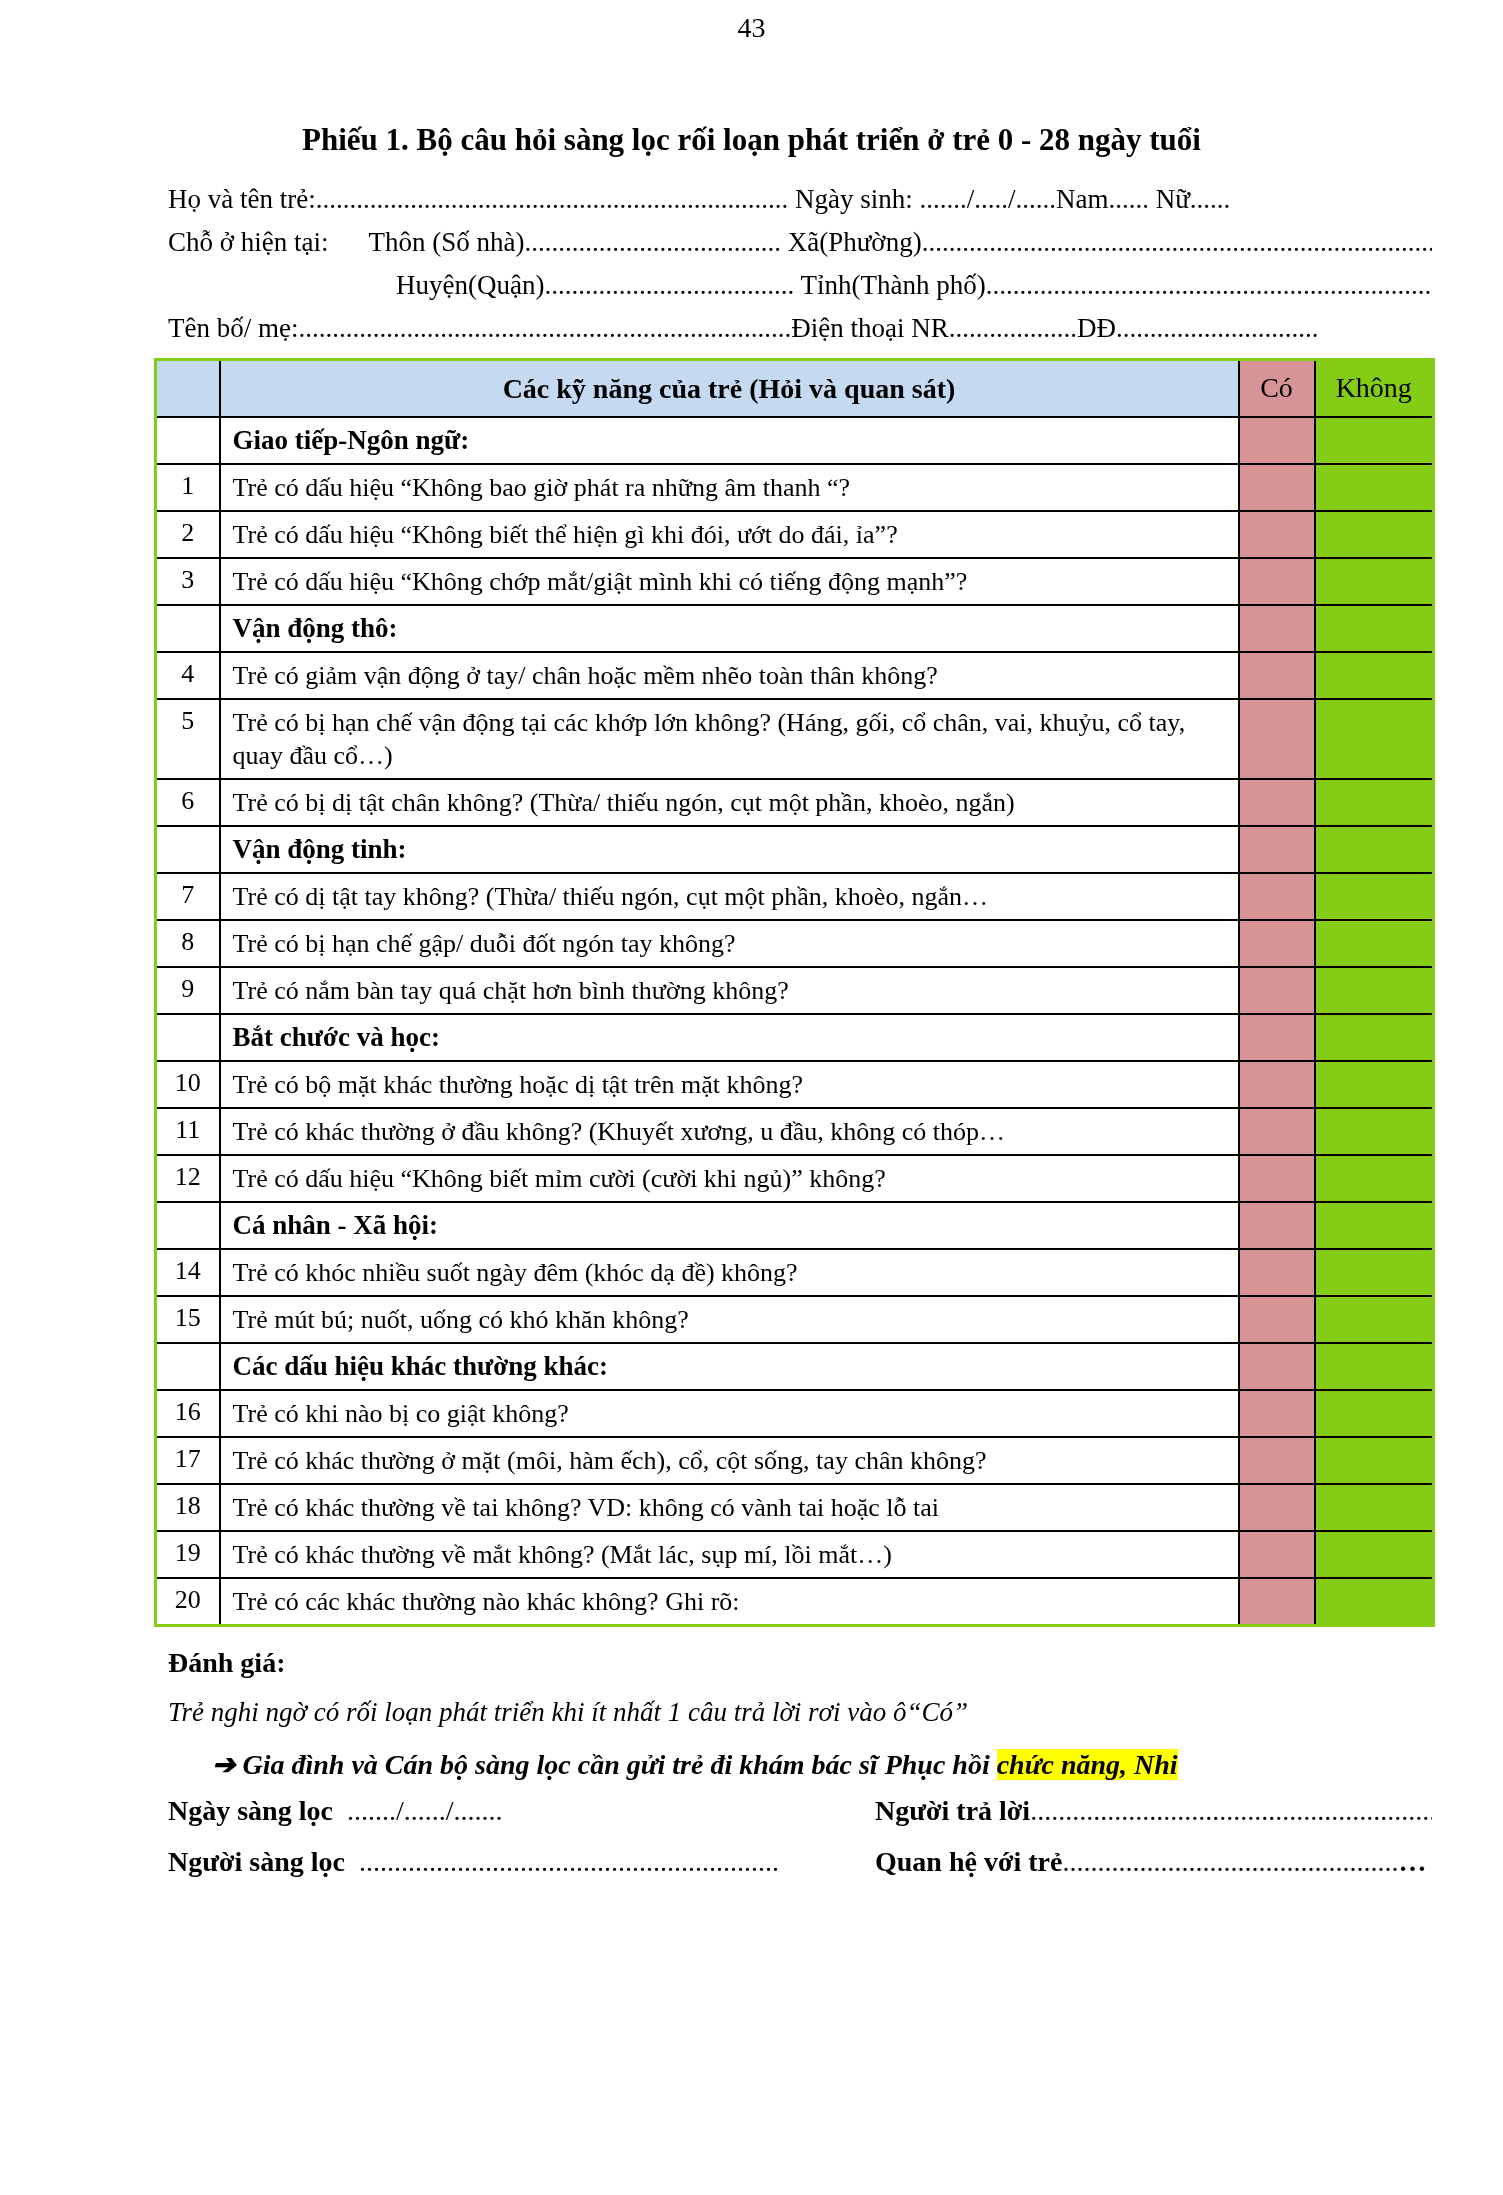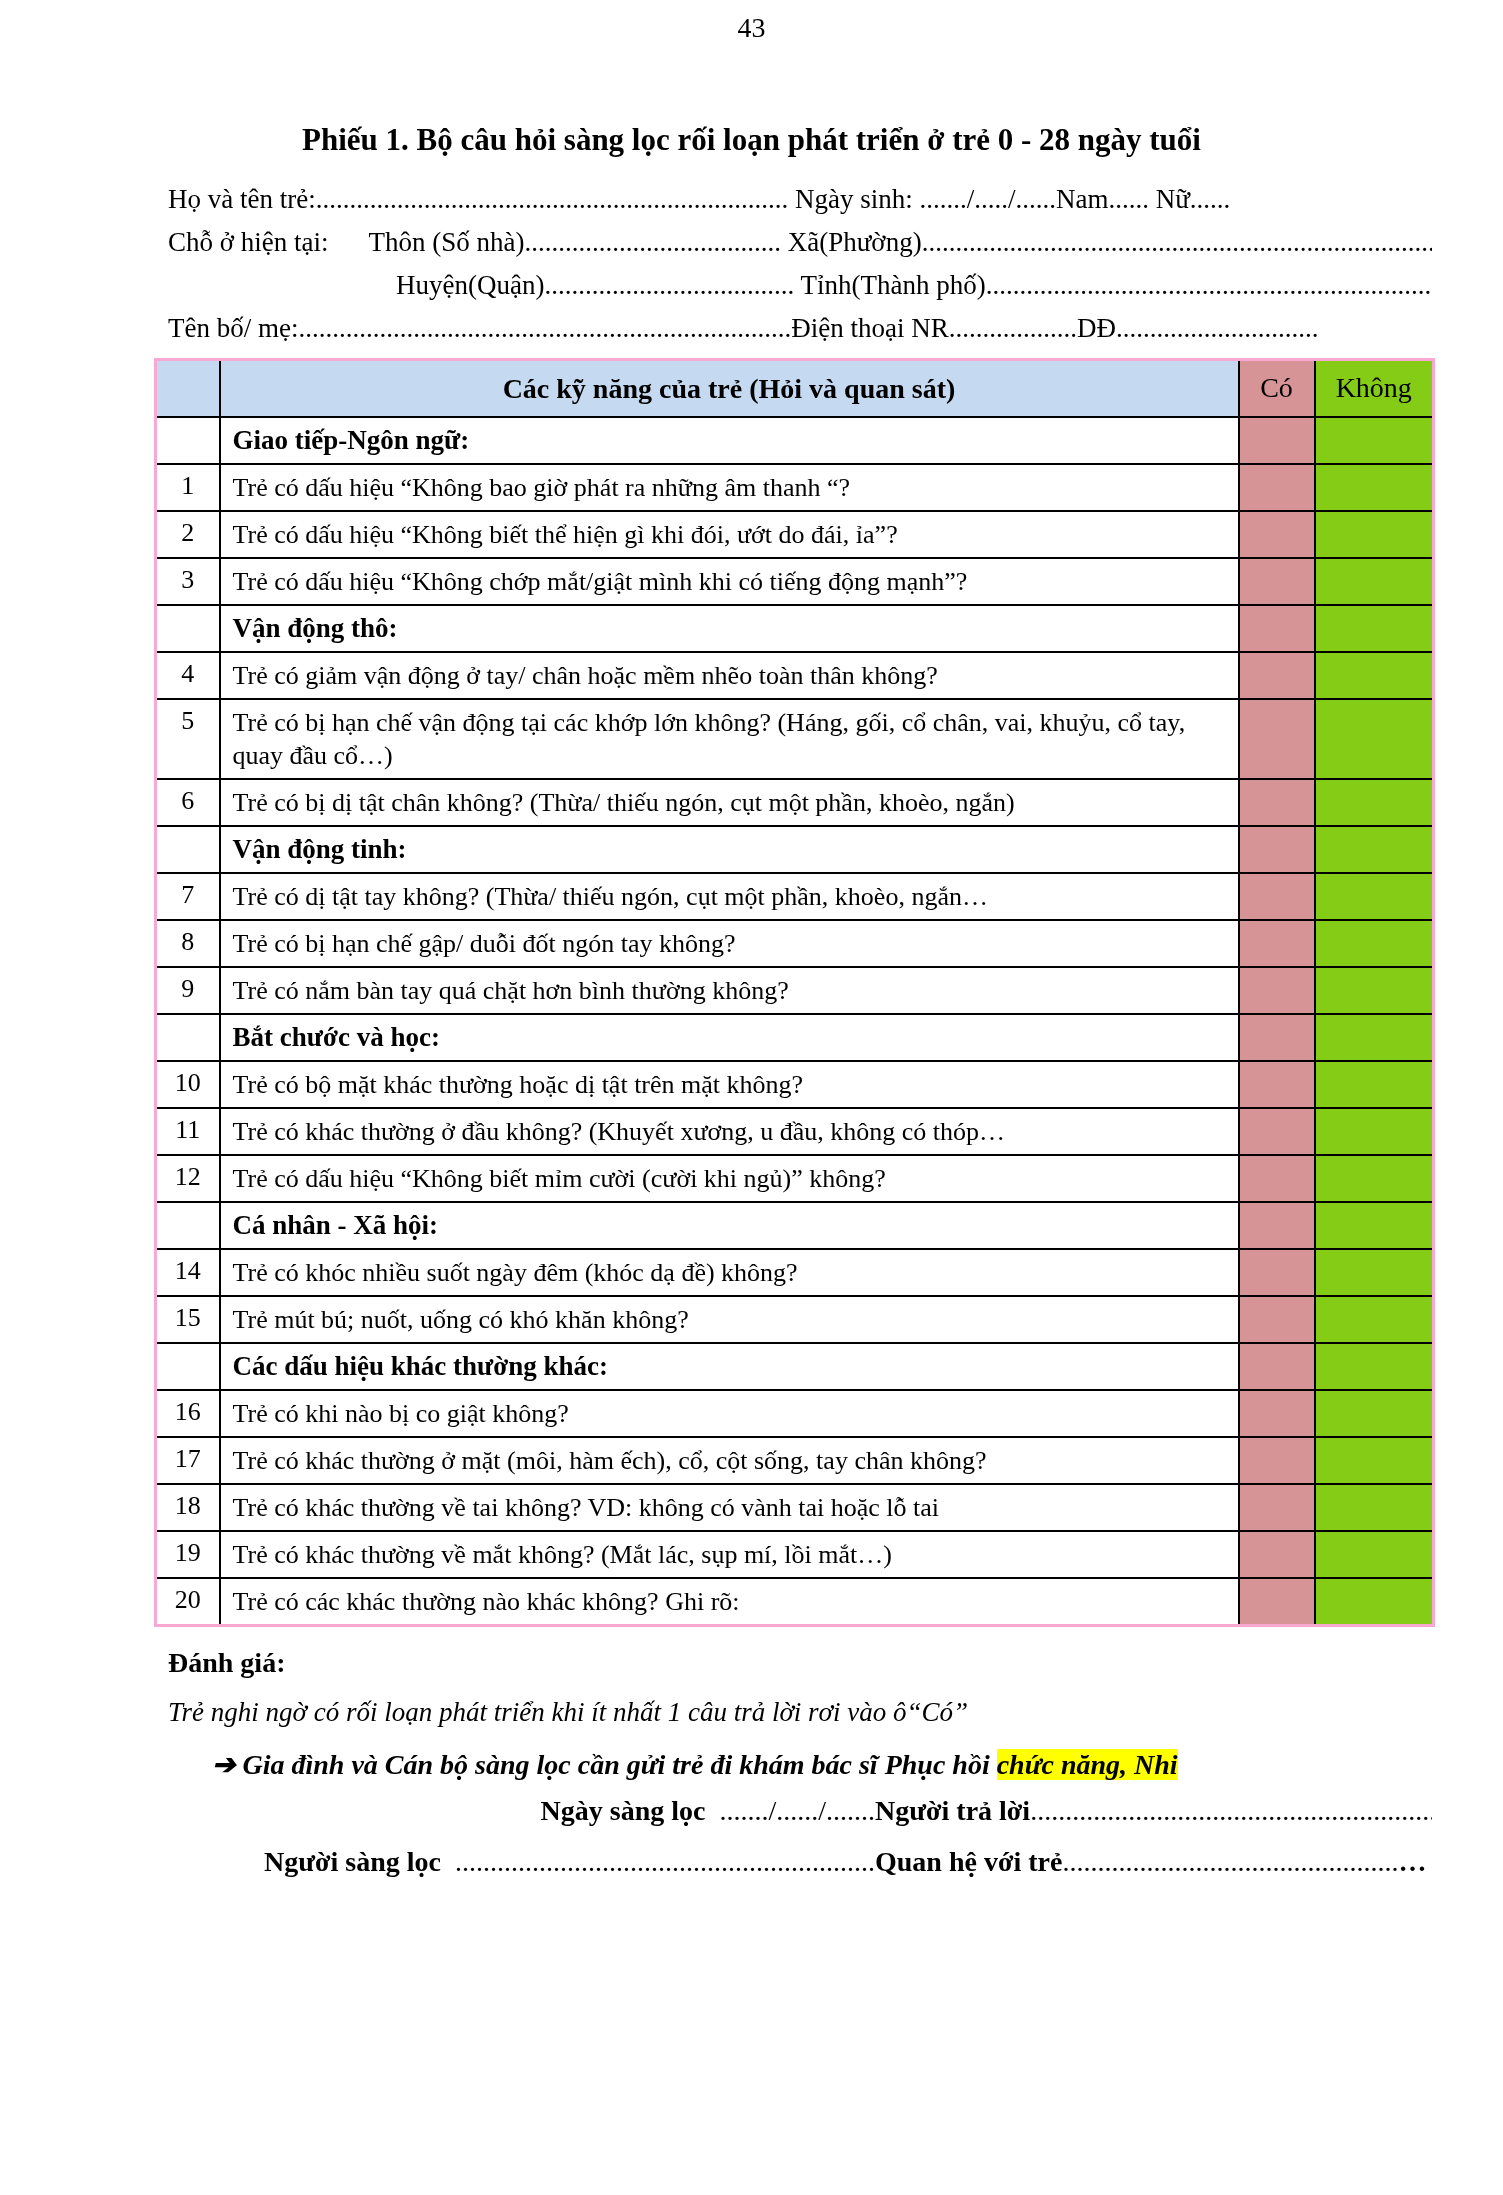--- a/index.html
+++ b/index.html
@@ -10,21 +10,21 @@
   }
   .pageno{padding-top:12px;text-align:center;font-size:28px;}
   .title{margin-top:78px;text-align:center;font-size:31px;font-weight:bold;}
   .info{margin:20px 0 0 168px;width:1264px;font-size:27px;line-height:43px;}
   .info .iline{white-space:pre;overflow:hidden;width:1264px;}
   .info .indent{padding-left:228px;width:1036px;}
 
   table.qtable{
     border-collapse:collapse;table-layout:fixed;
     margin:8px 0 6px 154px;width:1278px;
-    border:3px solid #f9a8d4;
+    border:3px solid #84cc16;
   }
   .qtable td{border:2px solid #000;font-size:26px;vertical-align:top;padding:6px 12px;overflow:hidden;}
   .qtable col.c-num{width:64px;}
   .qtable col.c-q{width:1019px;}
   .qtable col.c-yes{width:76px;}
   .qtable col.c-no{width:119px;}
   .qtable tr{height:36px;}
   .qtable tr.thead{height:57px;}
   .qtable td.num{text-align:center;padding:6px 2px;}
   .qtable td.yes{background:#d69496;}
@@ -34,21 +34,21 @@
   .qtable td.head-yn{font-size:28px;text-align:center;vertical-align:middle;padding:6px 14px;}
   .qtable tr.section td.q{font-weight:bold;font-size:27px;}
   .qtable td.q{line-height:33px;}
 
   .assess{margin:20px 0 0 168px;width:1264px;}
   .assess-title{font-weight:bold;font-size:28px;}
   .assess-note{font-style:italic;font-size:27px;margin-top:18px;}
   .referral{font-weight:bold;font-style:italic;font-size:28px;margin-top:20px;white-space:pre;margin-left:44px;}
   .hl{background:#ffff00;}
   .sig-row{display:flex;font-size:28px;margin-top:8px;line-height:43px;}
-  .sig-left{width:707px;white-space:pre;overflow:hidden;text-align:right;}
+  .sig-left{width:707px;white-space:pre;overflow:hidden;}
   .sig-right{flex:1;white-space:pre;overflow:hidden;}
   .blabel{font-weight:bold;}
   .btail{font-weight:bold;}
 </style>
 </head>
 <body>
 
 <div class="page">
 
   <div class="pageno">43</div>

